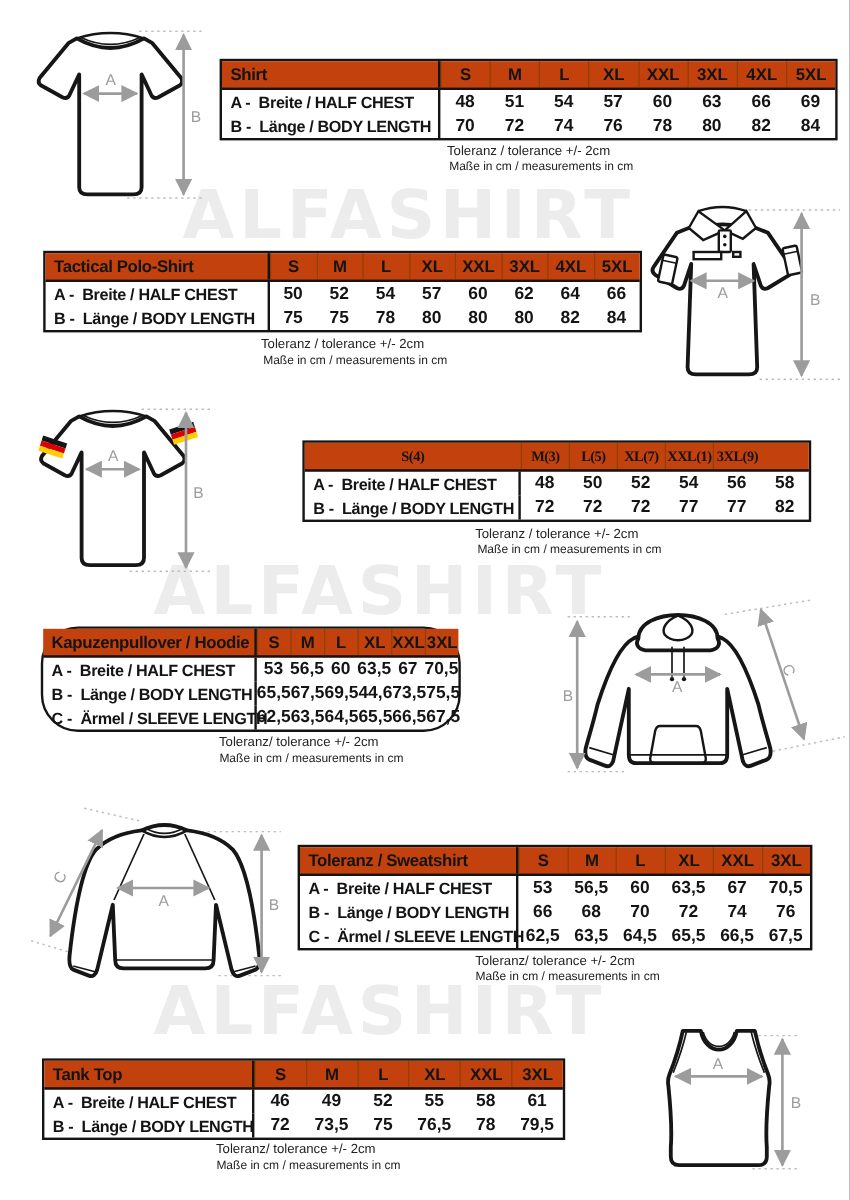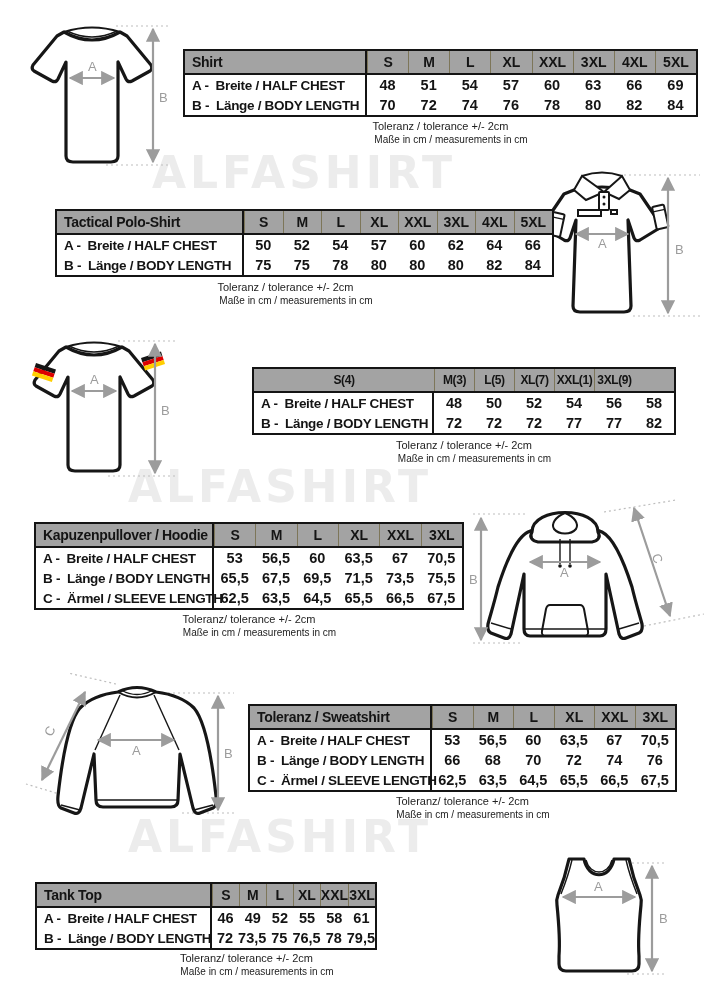--- a/index.html
+++ b/index.html
@@ -1,30 +1,30 @@
 <!DOCTYPE html>
 <html><head>
 <meta charset="utf-8">
 <style>
   html,body{margin:0;padding:0;background:#888;}
   .page{position:relative;width:708px;height:1000px;background:#ffffff;overflow:hidden;
         font-family:"Liberation Sans",sans-serif;color:#141414;}
-  .wm{position:absolute;z-index:0;font-weight:bold;font-size:44px;letter-spacing:4px;
+  .wm{position:absolute;z-index:0;font-weight:bold;font-size:56px;letter-spacing:4px;
       color:#ececec;font-family:"DejaVu Sans",sans-serif;white-space:nowrap;text-align:center;}
   .fig{position:absolute;z-index:1;}
   .tblwrap{position:absolute;z-index:2;border:2px solid #141414;background:#fff;box-sizing:border-box;}
   .t-row{display:grid;align-items:center;}
-  .t-head{background:#a3a3a3;border-bottom:2px solid #141414;height:22px;}
+  .t-head{background:#c2410c;border-bottom:2px solid #141414;height:22px;}
   .t-data{height:20px;}
   .t-title{font-weight:bold;font-size:14px;letter-spacing:-0.3px;padding-left:7px;
            border-right:2px solid #141414;height:100%;display:flex;align-items:center;white-space:pre;}
   .t-size{font-weight:bold;font-size:14px;text-align:center;height:100%;display:flex;
           align-items:center;justify-content:center;border-left:1px solid rgba(80,65,0,.45);}
   .t-size:first-of-type{border-left:none;}
-  .compact .t-size{font-size:12px;letter-spacing:-0.4px;}
+  .compact .t-size{font-size:12px;letter-spacing:-0.4px;font-family:Liberation Serif, serif;}
   .t-label{font-weight:bold;font-size:13.5px;letter-spacing:-0.3px;padding-left:7px;white-space:pre;
            border-right:2px solid #141414;height:100%;display:flex;align-items:center;}
   .t-val{font-weight:bold;font-size:14.5px;text-align:center;}
   .t-data .t-val + .t-val{border-left:0;}
   .tol{position:absolute;z-index:2;text-align:center;line-height:1.25;}
   .tol-l1{font-size:11px;color:#222;}
   .tol-l2{font-size:10px;color:#222;margin-left:21px;}
   .garment{fill:#fff;stroke:#161616;stroke-width:3.2;stroke-linejoin:round;}
   .g2{fill:none;stroke:#161616;stroke-width:2;}
   .g1{fill:none;stroke:#161616;stroke-width:1.4;}
@@ -235,21 +235,21 @@
         <div class="t-val">80</div>
         <div class="t-val">82</div>
         <div class="t-val">84</div>
       </div>
     </div>
   <div class="tol" style="left:183px;top:120px;width:515px;">
       <div class="tol-l1">Toleranz / tolerance +/- 2cm</div>
       <div class="tol-l2">Maße in cm / measurements in cm</div>
     </div>
 
-  <div class="tblwrap" style="left:36px;top:209px;width:499px;margin-left:19px;--labelw:187px;">
+  <div class="tblwrap" style="left:36px;top:209px;width:499px;--labelw:187px;">
       <div class="t-row t-head" style="grid-template-columns: var(--labelw) repeat(8, 1fr);">
         <div class="t-title">Tactical Polo-Shirt</div>
         <div class="t-size">S</div>
         <div class="t-size">M</div>
         <div class="t-size">L</div>
         <div class="t-size">XL</div>
         <div class="t-size">XXL</div>
         <div class="t-size">3XL</div>
         <div class="t-size">4XL</div>
         <div class="t-size">5XL</div>
@@ -308,21 +308,21 @@
         <div class="t-val">77</div>
         <div class="t-val">77</div>
         <div class="t-val">82</div>
       </div>
     </div>
   <div class="tol" style="left:252px;top:439px;width:424px;">
       <div class="tol-l1">Toleranz / tolerance +/- 2cm</div>
       <div class="tol-l2">Maße in cm / measurements in cm</div>
     </div>
 
-  <div class="tblwrap" style="left:34px;top:522px;width:430px;--labelw:178px;">
+  <div class="tblwrap" style="left:34px;top:522px;width:350px;border-radius:31px;--labelw:178px;">
       <div class="t-row t-head" style="grid-template-columns: var(--labelw) repeat(6, 1fr);">
         <div class="t-title">Kapuzenpullover / Hoodie</div>
         <div class="t-size">S</div>
         <div class="t-size">M</div>
         <div class="t-size">L</div>
         <div class="t-size">XL</div>
         <div class="t-size">XXL</div>
         <div class="t-size">3XL</div>
       </div>
       <div class="t-row t-data" style="grid-template-columns: var(--labelw) repeat(6, 1fr);">
@@ -332,21 +332,21 @@
         <div class="t-val">60</div>
         <div class="t-val">63,5</div>
         <div class="t-val">67</div>
         <div class="t-val">70,5</div>
       </div>
       <div class="t-row t-data" style="grid-template-columns: var(--labelw) repeat(6, 1fr);">
         <div class="t-label">B -  Länge / BODY LENGTH</div>
         <div class="t-val">65,5</div>
         <div class="t-val">67,5</div>
         <div class="t-val">69,5</div>
-        <div class="t-val">71,5</div>
+        <div class="t-val">44,6</div>
         <div class="t-val">73,5</div>
         <div class="t-val">75,5</div>
       </div>
       <div class="t-row t-data" style="grid-template-columns: var(--labelw) repeat(6, 1fr);">
         <div class="t-label">C -  Ärmel / SLEEVE LENGTH</div>
         <div class="t-val">62,5</div>
         <div class="t-val">63,5</div>
         <div class="t-val">64,5</div>
         <div class="t-val">65,5</div>
         <div class="t-val">66,5</div>
@@ -394,21 +394,21 @@
         <div class="t-val">65,5</div>
         <div class="t-val">66,5</div>
         <div class="t-val">67,5</div>
       </div>
     </div>
   <div class="tol" style="left:248px;top:795px;width:429px;">
       <div class="tol-l1">Toleranz/ tolerance +/- 2cm</div>
       <div class="tol-l2">Maße in cm / measurements in cm</div>
     </div>
 
-  <div class="tblwrap" style="left:35px;top:882px;width:342px;--labelw:175px;">
+  <div class="tblwrap" style="left:35px;top:882px;width:436px;--labelw:175px;">
       <div class="t-row t-head" style="grid-template-columns: var(--labelw) repeat(6, 1fr);">
         <div class="t-title">Tank Top</div>
         <div class="t-size">S</div>
         <div class="t-size">M</div>
         <div class="t-size">L</div>
         <div class="t-size">XL</div>
         <div class="t-size">XXL</div>
         <div class="t-size">3XL</div>
       </div>
       <div class="t-row t-data" style="grid-template-columns: var(--labelw) repeat(6, 1fr);">

